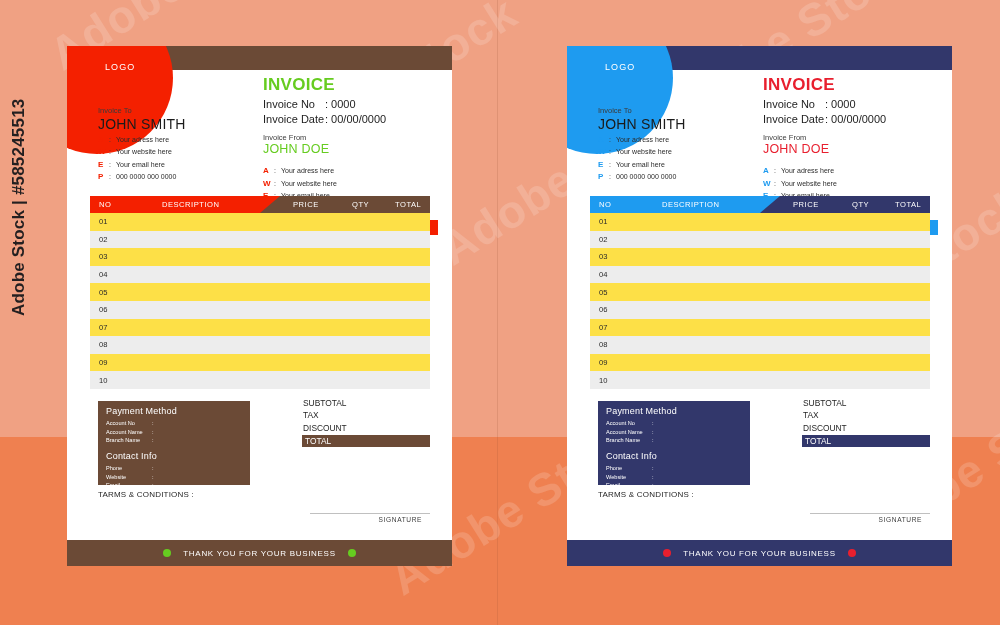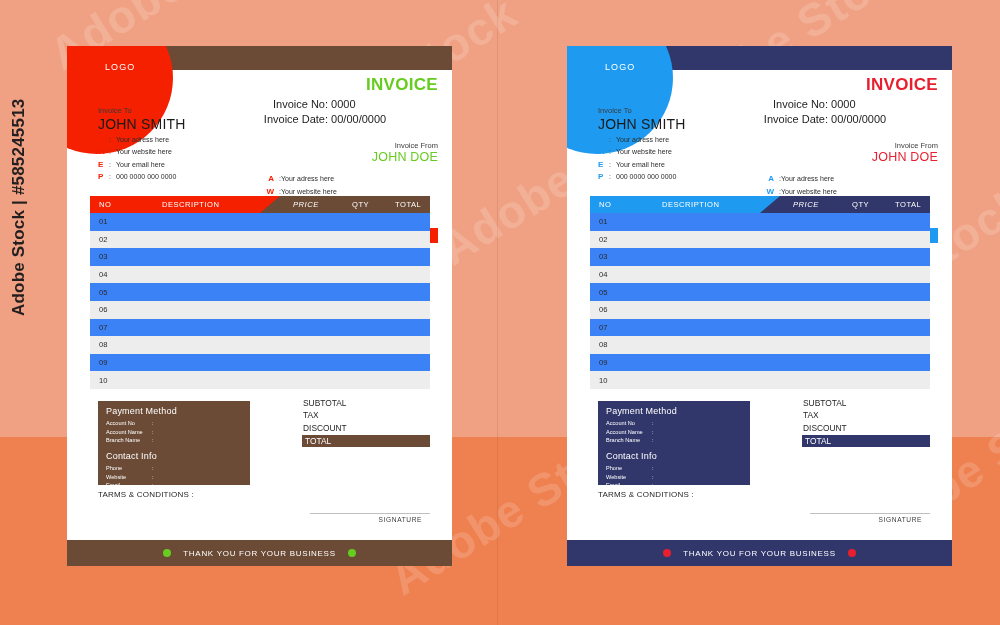--- a/index.html
+++ b/index.html
@@ -55,48 +55,48 @@
   
   .bill { position:absolute; left:31px; top:60px; }
   .bill .lbl   { font-size:7.5px; color:#3b3b3b; margin-bottom:1px; }
   .bill .name  { font-size:14px; color:#1b1b1b; letter-spacing:.2px; margin-bottom:3px; }
   .line { display:flex; align-items:baseline; margin-bottom:3.4px; font-size:7px; }
   .line .k { width:11px; font-weight:bold; font-size:8px; }
   .line .c { width:7px; color:#3b3b3b; }
   .line .v { color:#2c2c2c; }
 
   
-  .meta { position:absolute; right:14px; top:29px; width:175px;text-align:right; }
+  .meta { position:absolute; right:14px; top:29px; width:175px; }
   .meta .big { font-size:17px; font-weight:bold; letter-spacing:.3px; margin-bottom:2px; }
   .meta .kv { font-size:11px; color:#1d1d1d; display:flex; line-height:1.38; }
   .meta .kv .a { width:62px; }
-  .meta .from { font-size:7.5px; color:#3b3b3b; margin-top:14px; }
+  .meta .from { font-size:7.5px; color:#3b3b3b; margin-top:6px; }
   .meta .doe { font-size:12.5px; margin-bottom:10px; letter-spacing:.2px; }
   .due {
     margin-top:7px; height:15px; display:flex; align-items:center;
     padding-left:5px; font-size:9px; color:#fff;
   }
 
   
   .tbl { position:absolute; left:23px; top:150px; width:340px; }
   .thead { position:relative; height:17px; overflow:hidden; }
   .th-left, .th-right { position:absolute; top:0; height:17px; }
   .th-left  { left:0; width:190px; }
   .th-right { left:170px; width:170px; clip-path:polygon(20px 0, 170px 0, 170px 17px, 0 17px); }
   .thead span {
     position:absolute; top:4px; font-size:7.6px; color:#fff; letter-spacing:.5px;
   }
   .c-no { left:9px; }
   .c-desc { left:72px; }
-  .c-price{ left:203px;font-style:italic; }
+  .c-price{ left:203px; }
   .c-qty  { left:262px; }
   .c-total{ left:305px; }
   .trow { height:17.6px; display:flex; align-items:center; padding-left:9px;
           font-size:7.6px; color:#2a2a2a; }
-  .trow.odd  { background:#3b82f6; }
+  .trow.odd  { background:#fde047; }
   .trow.even { background:#ededed; }
 
   
   .pay {
     position:absolute; left:31px; top:355px; width:152px; height:84px;
     color:#fff; padding:5px 8px;
   }
   .pay h4 { font-size:9px; font-weight:normal; margin-bottom:3px; letter-spacing:.2px; }
   .pay .row { font-size:5.6px; display:flex; line-height:1.55; }
   .pay .row .a { width:46px; }

